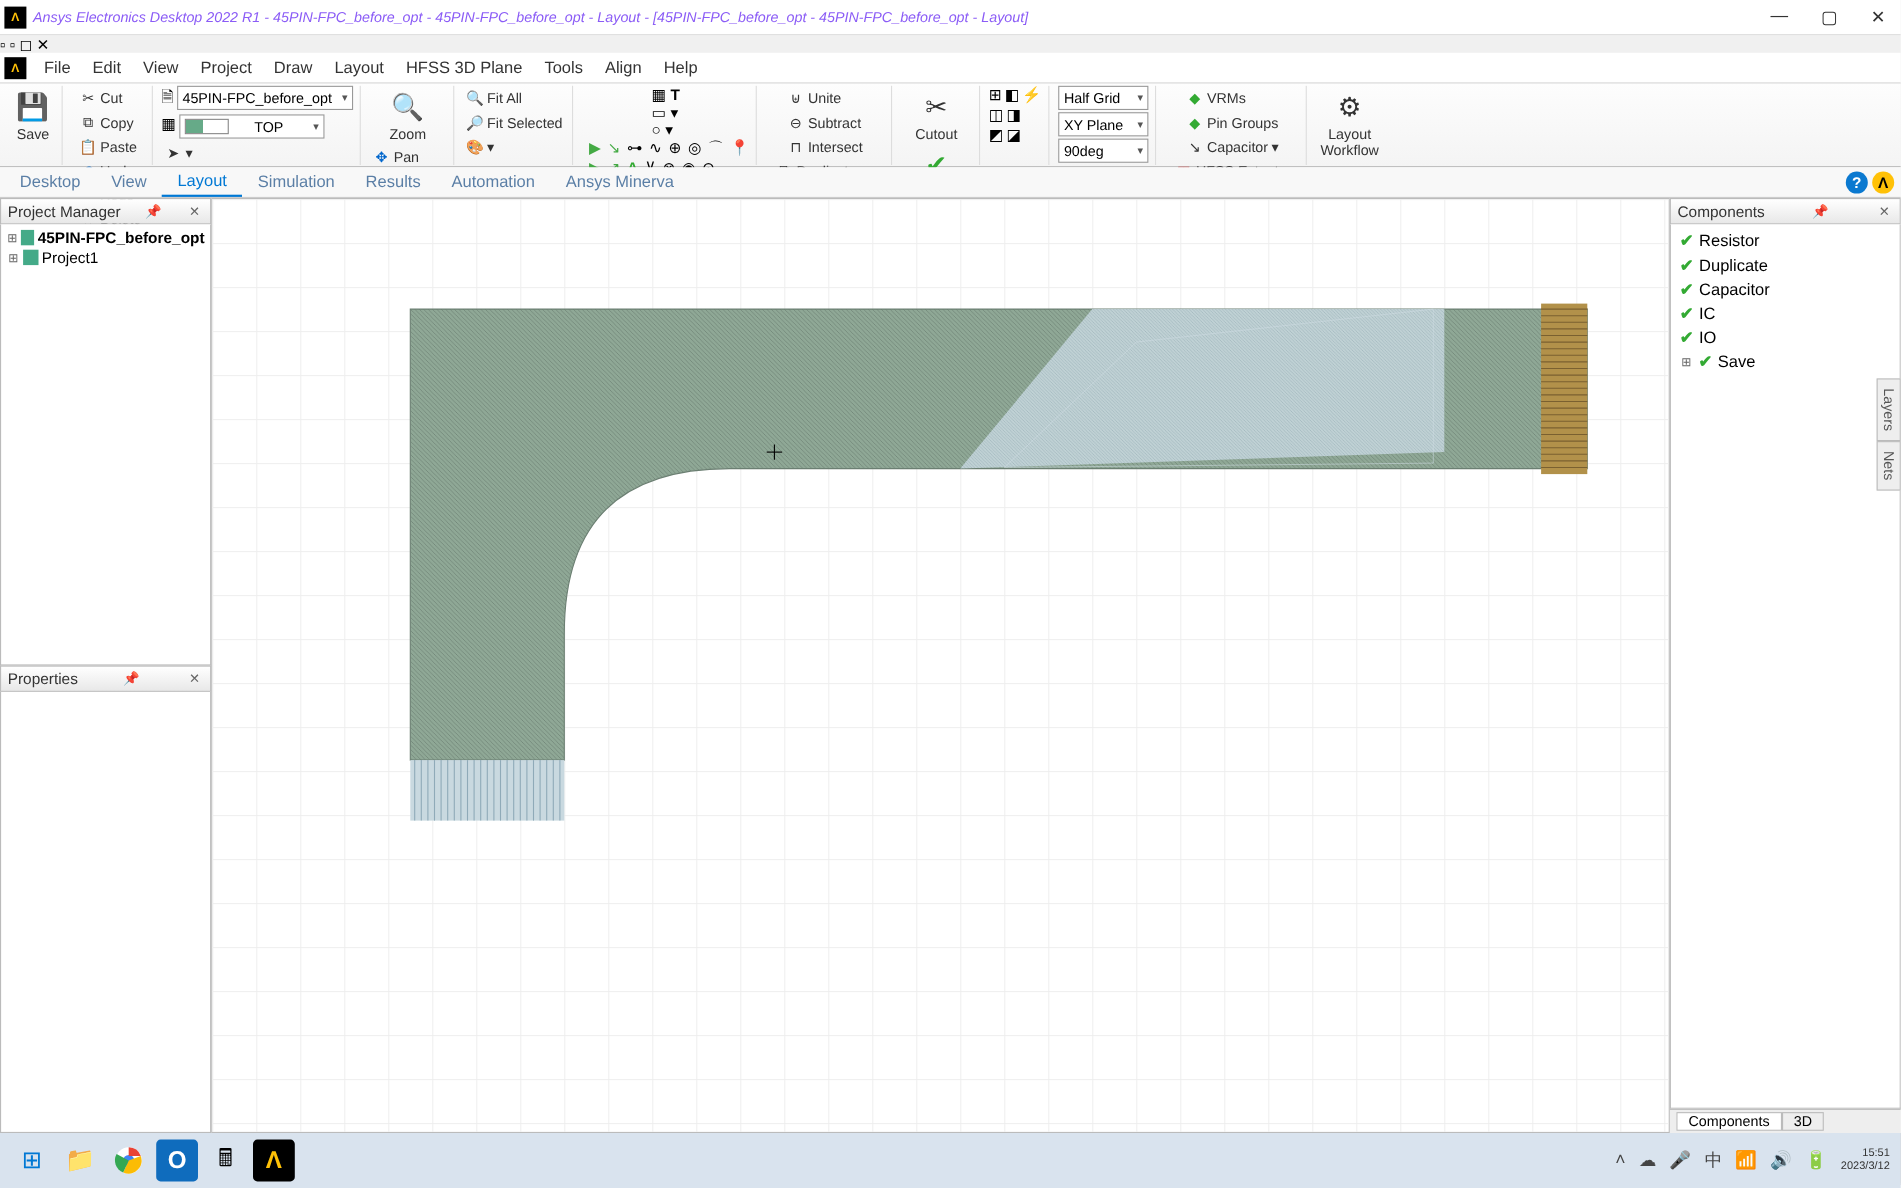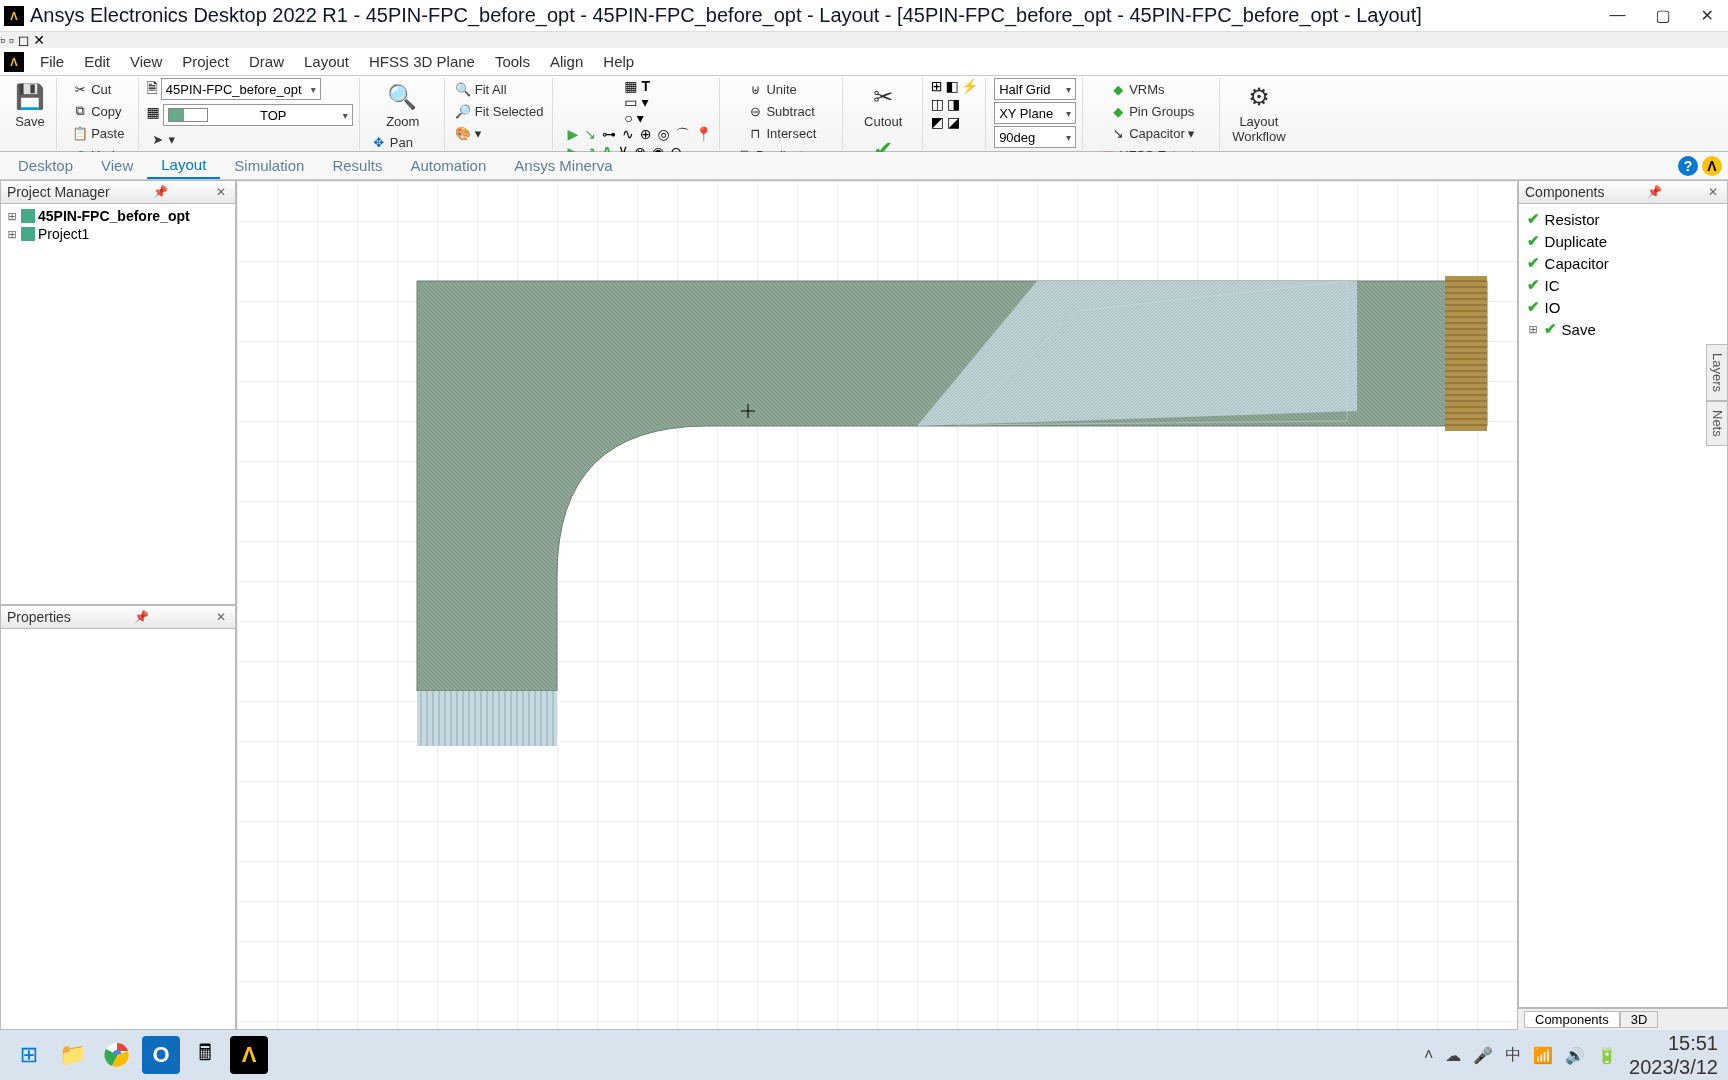--- a/index.html
+++ b/index.html
@@ -1,21 +1,21 @@
 <!DOCTYPE html>
 <html><head>
 <meta charset="utf-8">
 <style>
 * { box-sizing: border-box; margin: 0; padding: 0; font-family: 'Segoe UI', Tahoma, sans-serif; }
 body { width: 1728px; height: 1080px; background: #f0f0f0; overflow: hidden; font-size: 14px; position: relative; }
 
 
 .titlebar { height: 32px; background: #fff; display: flex; align-items: center; padding: 0 4px; border-bottom: 1px solid #ddd; }
 .titlebar .app-icon { width: 20px; height: 20px; background: #000; display: inline-flex; align-items: center; justify-content: center; color: #ffc107; font-size: 11px; font-weight: bold; margin-right: 6px; }
-.titlebar .title { font-size: 20px; color: #0f172a; }
+.titlebar .title { font-size: 13px; color: #8b5cf6; font-style: italic; }
 .titlebar .win-controls { margin-left: auto; display: flex; gap: 30px; padding-right: 10px; }
 .titlebar .win-controls span { font-size: 16px; color: #333; cursor: pointer; }
 
 
 .menubar { height: 28px; background: #fff; display: flex; align-items: center; padding: 0 4px; border-bottom: 1px solid #ccc; }
 .menubar .app-icon { width: 20px; height: 20px; background: #000; display: inline-flex; align-items: center; justify-content: center; color: #ffc107; font-size: 11px; font-weight: bold; margin-right: 6px; }
 .menubar .menu-item { padding: 3px 10px; font-size: 15px; color: #333; cursor: pointer; }
 
 
 .ribbon { height: 76px; background: linear-gradient(#fdfdfd,#f4f4f4); border-bottom: 1px solid #bbb; display:flex; align-items:flex-start; padding: 2px 4px; gap:2px; }
@@ -32,21 +32,21 @@
 
 
 .tabsbar { height:28px; background:#f8f8f8; border-bottom:1px solid #ccc; display:flex; align-items:center; padding:0 4px; position:relative;}
 .tabsbar .tab { padding:4px 14px; font-size:15px; color:#5b7fa6; cursor:pointer;}
 .tabsbar .tab.active { color:#0078d4; border-bottom:2px solid #0078d4;}
 .tabsbar .help-icons{position:absolute; right:6px; display:flex; gap:4px;}
 .hcirc{width:20px;height:20px;border-radius:50%;display:inline-flex;align-items:center;justify-content:center;font-weight:bold;}
 
 
 .main { display:flex; height: calc(100% - 32px - 28px - 76px - 28px - 26px - 40px); position:relative;}
-.leftcol{width:236px; display:flex; flex-direction:column;}
+.leftcol{width:192px; display:flex; flex-direction:column;}
 .panel-title{background:linear-gradient(#fff,#e8e8e8); border:1px solid #bbb; height:24px; display:flex; align-items:center; padding:0 6px; font-size:14px; color:#333;}
 .panel-title .pbtn{margin-left:auto; font-size:12px; color:#666; cursor:pointer; padding:0 3px;}
 .panel-body{background:#fff; border:1px solid #bbb; border-top:none; flex:1; overflow:auto; font-size:14px; padding:3px;}
 .tree-item{padding:1px 2px; display:flex; align-items:center; gap:3px; white-space:nowrap;}
 .tree-exp{width:12px; text-align:center; color:#666; font-size:11px;}
 .tree-ico{width:14px;height:14px;background:#4a8; display:inline-block;}
 .bold{font-weight:bold;}
 
 .canvas-area{flex:1; background:#fff; border:1px solid #bbb; position:relative; overflow:hidden;}
 .canvas-grid{position:absolute;inset:0; background-image:linear-gradient(#eee 1px,transparent 1px),linear-gradient(90deg,#eee 1px,transparent 1px); background-size:40px 40px;}
@@ -73,21 +73,21 @@
 .statusbar .spacer{flex:1;}
 .statusbar .cell{border:1px solid #bbb; padding:1px 6px; background:#fff; height:20px; display:flex; align-items:center;}
 .btnlike{border:1px solid #888; background:linear-gradient(#fff,#e4e4e4); padding:1px 8px; height:22px; display:flex; align-items:center; cursor:pointer;}
 .unit-sel{border:1px solid #888; height:20px; padding:0 2px;}
 
 
 .taskbar{position:absolute; bottom:0; left:0; right:0; height:50px; background:#d9e3ee; display:flex; align-items:center; padding:0 10px;}
 .tb-ico{width:38px; height:38px; margin-right:6px; display:flex; align-items:center; justify-content:center; border-radius:4px; font-size:22px; cursor:pointer;}
 .tb-right{margin-left:auto; display:flex; align-items:center; gap:12px; color:#333; font-size:14px;}
 .sys-ico{font-size:16px; color:#444;}
-.clock{text-align:right; font-size:20px; line-height:1.2;}
+.clock{text-align:right; font-size:10px; line-height:1.2;}
 
 svg{display:block;}
 </style>
 </head>
 <body>
 
 <div class="titlebar">
   <span class="app-icon">Λ</span>
   <span class="title">Ansys Electronics Desktop 2022 R1 - 45PIN-FPC_before_opt - 45PIN-FPC_before_opt - Layout - [45PIN-FPC_before_opt - 45PIN-FPC_before_opt - Layout]</span>
   <div class="win-controls">
@@ -153,21 +153,21 @@
     <div class="rcol" style="gap:2px;">
       <div style="display:flex;gap:3px;">
         <span class="sico">🗎</span>
         <div class="dd" style="width:160px">
             <span>45PIN-FPC_before_opt</span>
             <span class="arr">▾</span>
           </div>
       </div>
       <div style="display:flex;gap:3px;">
         <span class="sico">▦</span>
-        <div class="dd" style="width:190px">
+        <div class="dd" style="width:132px">
             <span class="layer-swatch"></span>
             <span>TOP</span>
             <span class="arr">▾</span>
           </div>
       </div>
       <div class="rbtn-small">
           <span class="sico">➤</span>
           <span class="arr">▾</span>
         </div>
     </div>

